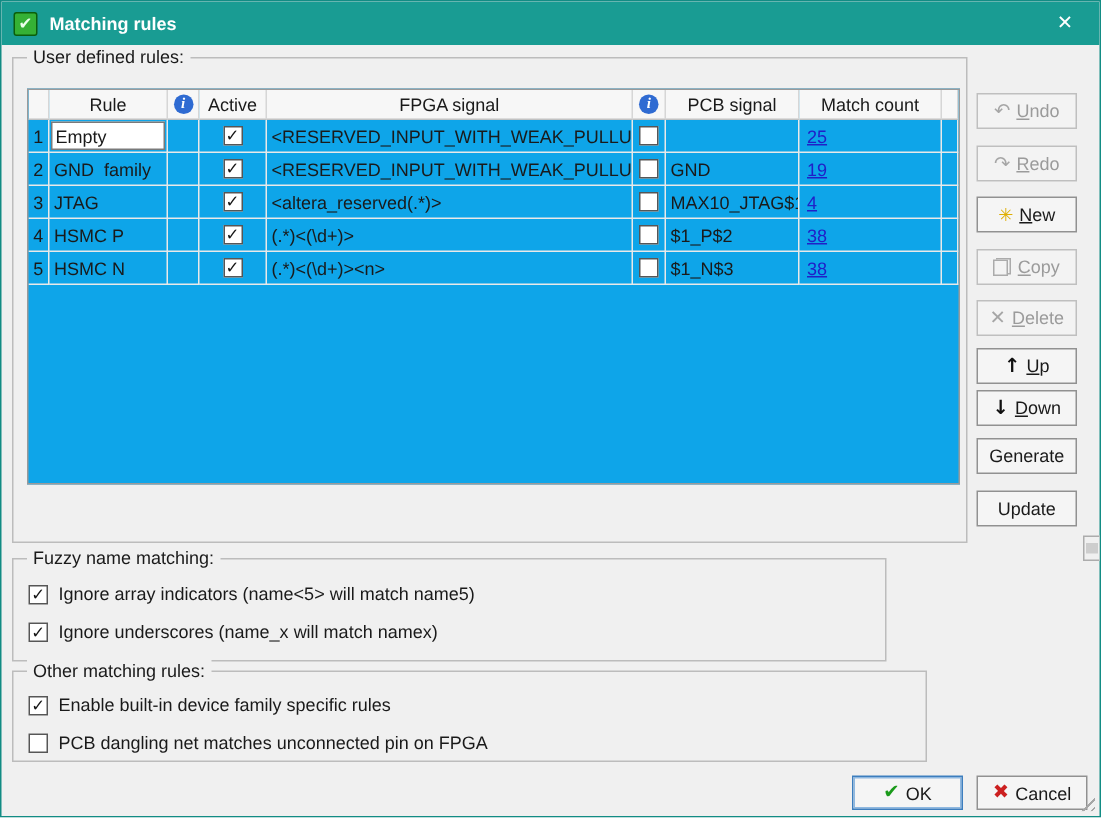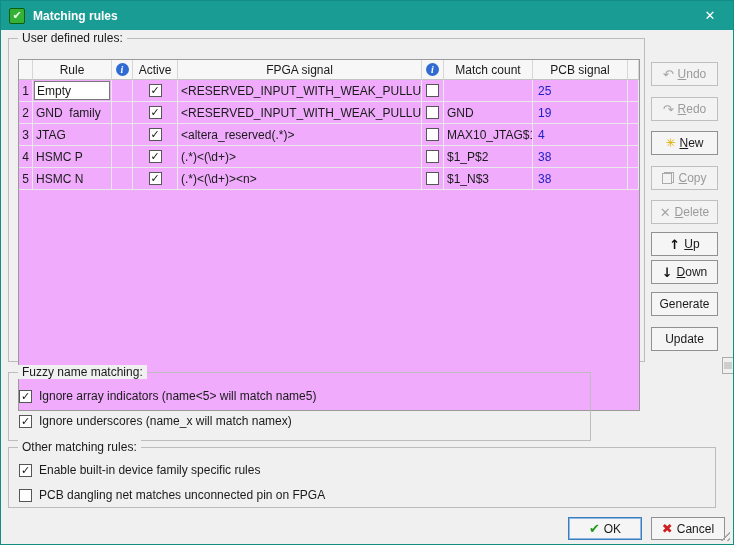--- a/index.html
+++ b/index.html
@@ -18,32 +18,32 @@
   .title-text { color:#fff; font-weight:bold; margin-left:8px; }
   .close-btn { position:absolute; right:0; top:0; width:46px; height:29px; color:#fff;
                font:13px "DejaVu Sans", sans-serif; display:flex; align-items:center; justify-content:center;
                cursor:default; }
 
   
   .group { position:absolute; border:1px solid #BCBCBC; }
   .group-label { position:absolute; top:-8px; left:9px; background:#F0F0F0; padding:0 4px; white-space:nowrap; }
   #grp-rules { left:7px; top:37px; width:637px; height:324px; }
   #grp-fuzzy { left:7px; top:371px; width:583px; height:69px; }
-  #grp-other { left:7px; top:446px; width:708px; height:61px; }
-
-  
-  .tbl { position:absolute; left:9px; top:20px; width:622px; height:352px; background:#f0abfc;
+  #grp-other { left:7px; top:446px; width:610px; height:61px; }
+
+  
+  .tbl { position:absolute; left:9px; top:20px; width:622px; height:264px; background:#0ea5e9;
          border:1px solid #9A9A9A; overflow:hidden; }
   .trow { display:grid; grid-template-columns:14px 79px 21px 45px 244px 22px 89px 95px 1fr; }
   .hc { height:20px; background:#F7F7F7; border-right:1px solid #D6D6D6; border-bottom:1px solid #C2C2C2;
         display:flex; align-items:center; justify-content:center; white-space:pre; overflow:hidden; }
   .c  { height:22px; border-right:1px solid #E9E9E9; border-bottom:1px solid #E9E9E9;
         display:flex; align-items:center; padding:0 3px; white-space:pre; overflow:hidden; }
   .c.ctr { justify-content:center; padding:0; }
-  .c.match { color:#2020C8; padding-left:5px; }
+  .c.match { color:#2020C8; padding-left:5px;text-decoration:underline; }
   .c.edit { padding:1px;text-align:right; }
   .cell-editor { flex:1; align-self:stretch; border:1px solid #7A7A7A; background:#fff;
                  display:flex; align-items:center; padding:0 2px; white-space:pre; }
 
   .info { width:13px; height:13px; border-radius:50%; background:#2F6BD2; color:#fff;
           font:italic bold 10px "Liberation Serif", serif; line-height:1;
           display:flex; align-items:center; justify-content:center; }
 
   .cb { width:13px; height:13px; background:#fff; border:1px solid #565656;
         display:flex; align-items:center; justify-content:center;
@@ -99,22 +99,22 @@
 
     <div class="tbl">
 
       <div class="trow">
         <div class="hc"></div>
         <div class="hc">Rule</div>
         <div class="hc"><span class="info">i</span></div>
         <div class="hc">Active</div>
         <div class="hc">FPGA signal</div>
         <div class="hc"><span class="info">i</span></div>
+        <div class="hc">PCB signal</div>
         <div class="hc">Match count</div>
-        <div class="hc">PCB signal</div>
         <div class="hc"></div>
       </div>
 
       <div class="trow">
         <div class="c ctr">1</div>
         <div class="c edit"><span class="cell-editor">Empty</span></div>
         <div class="c ctr"></div>
         <div class="c ctr"><span class="cb">✓</span></div>
         <div class="c">&lt;RESERVED_INPUT_WITH_WEAK_PULLUP&gt;</div>
         <div class="c ctr"><span class="cb"></span></div>

